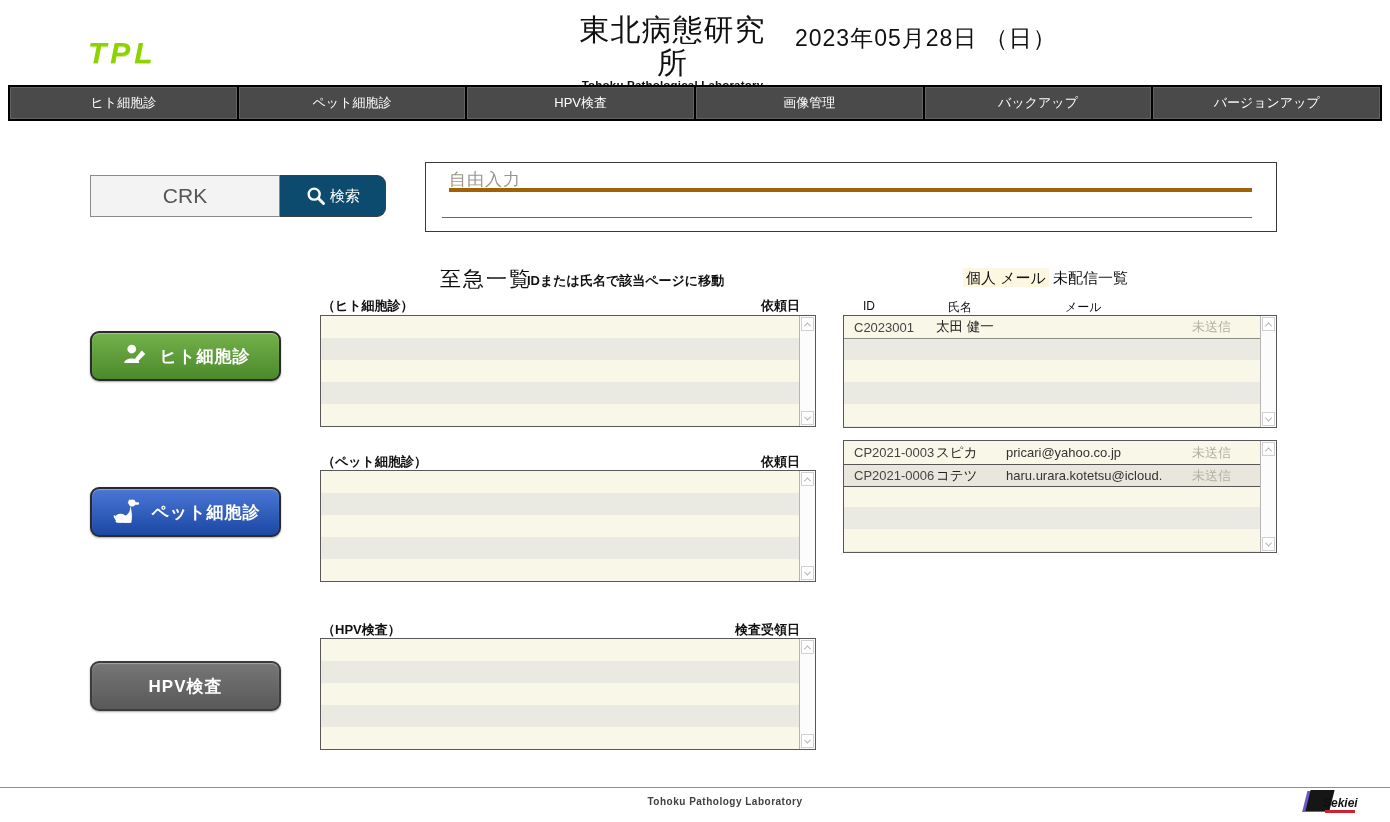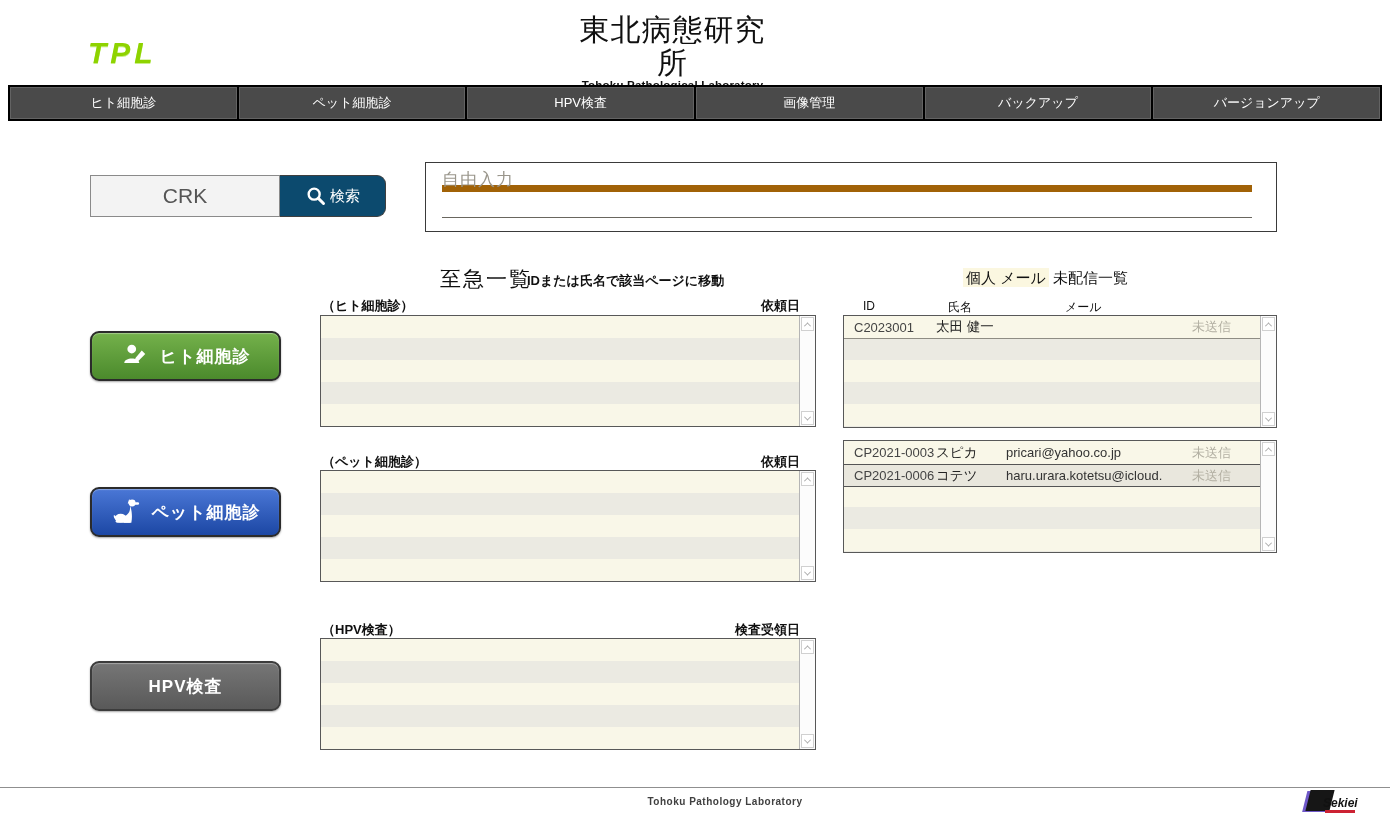--- a/index.html
+++ b/index.html
@@ -28,22 +28,22 @@
     background:#f3f3f3; border:1px solid #8a8a8a; text-align:center;
     font-size:21px; color:#555; font-family:inherit; }
   .search-btn { position:absolute; left:280px; top:175px; width:106px; height:42px;
     background:#0c4a6e; border:1px solid #3f3f3f; border-left:none;
     border-radius:0 9px 9px 0; color:#fff; font-size:15px;
     display:flex; align-items:center; justify-content:center; gap:3px; cursor:pointer; }
 
   
   .free-box { position:absolute; left:425px; top:162px; width:852px; height:70px;
     border:1px solid #3a3a3a; background:#fff; cursor:text; }
-  .fi-line1 { margin:5px 24px 0 16px; height:24px; font-size:17px; color:#9a968c;
-    border-bottom:7px solid #a16207; letter-spacing:1px; }
+  .fi-line1 { margin:5px 24px 0 23px; height:24px; font-size:17px; color:#9a968c;
+    border-bottom:4px solid #a16207; letter-spacing:1px; }
   .fi-line2 { margin:0 24px 0 16px; height:26px; border-bottom:1px solid #69665e; }
 
   
   .urgent-title { position:absolute; left:440px; top:265px; font-size:21px; color:#101010; letter-spacing:2px; }
   .urgent-sub   { position:absolute; left:527px; top:272px; font-size:13px; font-weight:bold; color:#101010; }
   .mail-title   { position:absolute; left:963px; top:269px; font-size:15px; color:#101010; }
   .mail-title .hl { background:#fbf7e0; padding:1px 3px;margin-top:19px; }
 
   
   .label-row { position:absolute; left:322px; width:478px; display:flex;
@@ -108,20 +108,21 @@
 </head>
 <body>
 
 <div class="page">
 
   <div class="tpl-logo">TPL</div>
   <div class="title-block">
     <div class="main-title">東北病態研究所</div>
     <div class="sub-title">Tohoku Pathological Laboratory</div>
   </div>
+  <div class="date-text">2023年05月28日 （日）</div>
 
   <div class="nav">
     <div class="nav-cell">ヒト細胞診</div>
     <div class="nav-cell">ペット細胞診</div>
     <div class="nav-cell">HPV検査</div>
     <div class="nav-cell">画像管理</div>
     <div class="nav-cell">バックアップ</div>
     <div class="nav-cell">バージョンアップ</div>
   </div>
 

